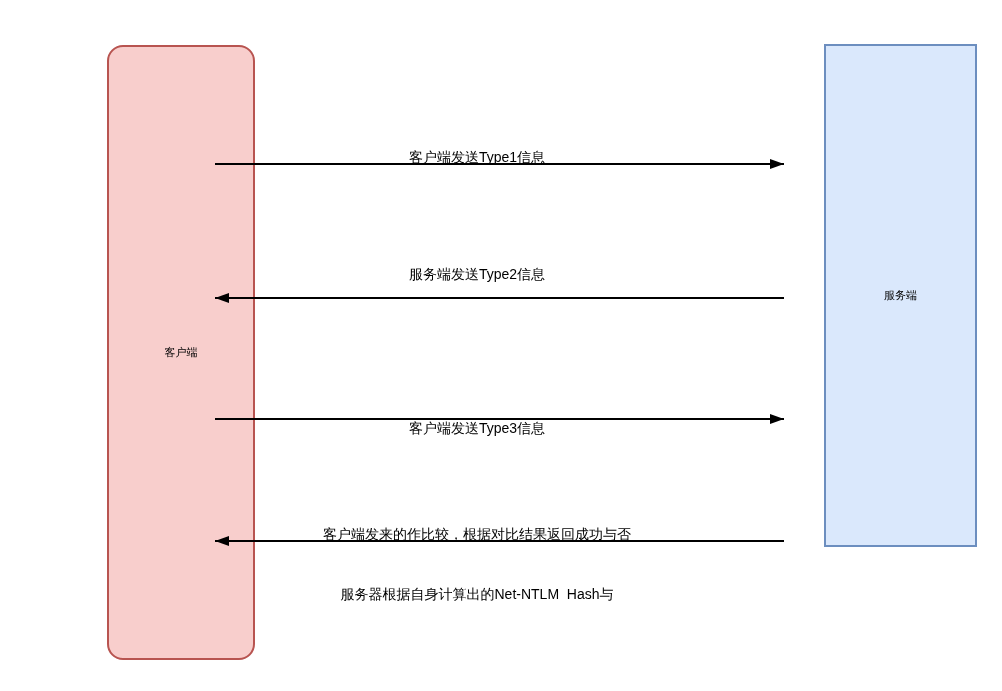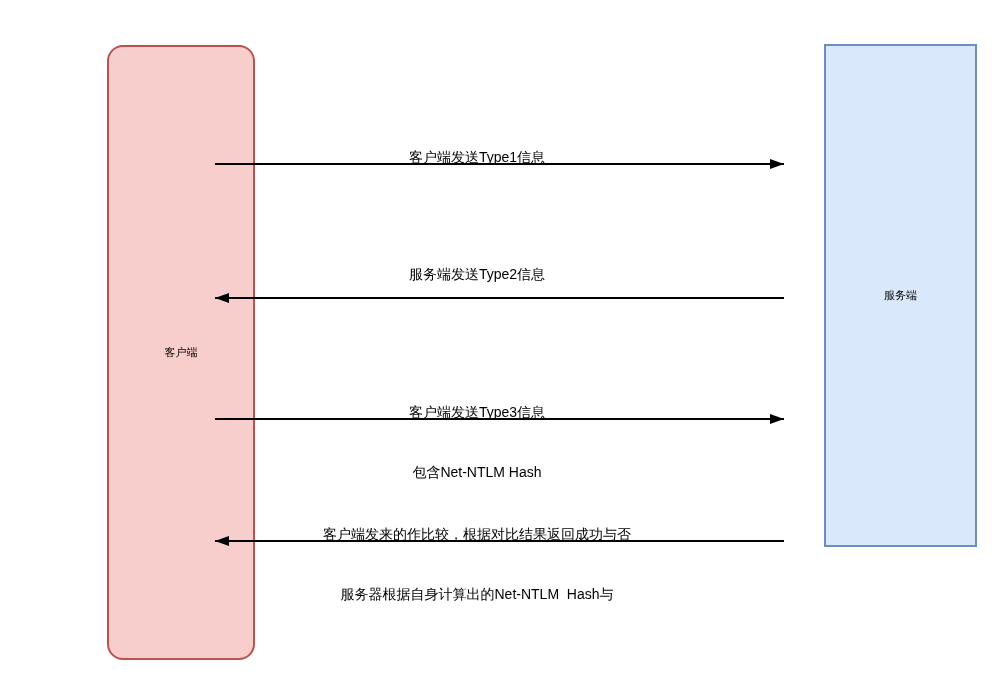--- a/index.html
+++ b/index.html
@@ -92,23 +92,22 @@
   </div>
   <div class="arrow-line" style="top:163px"></div>
   <div class="arrowhead right" style="top:159px"></div>
 
   <div class="msg-label" style="top:224px">
     <div>服务端发送Type2信息</div>
   </div>
   <div class="arrow-line" style="top:297px"></div>
   <div class="arrowhead left" style="top:293px"></div>
 
-  <div class="msg-label" style="top:362px">
+  <div class="msg-label" style="top:378px">
     <div>客户端发送Type3信息</div>
-    <div>包含Net-NTLM Hash</div>
   </div>
   <div class="arrow-line" style="top:418px"></div>
   <div class="arrowhead right" style="top:414px"></div>
 
   <div class="msg-label" style="top:484px">
     <div>客户端发来的作比较，根据对比结果返回成功与否</div>
     <div>服务器根据自身计算出的Net-NTLM  Hash与</div>
   </div>
   <div class="arrow-line" style="top:540px"></div>
   <div class="arrowhead left" style="top:536px"></div>

